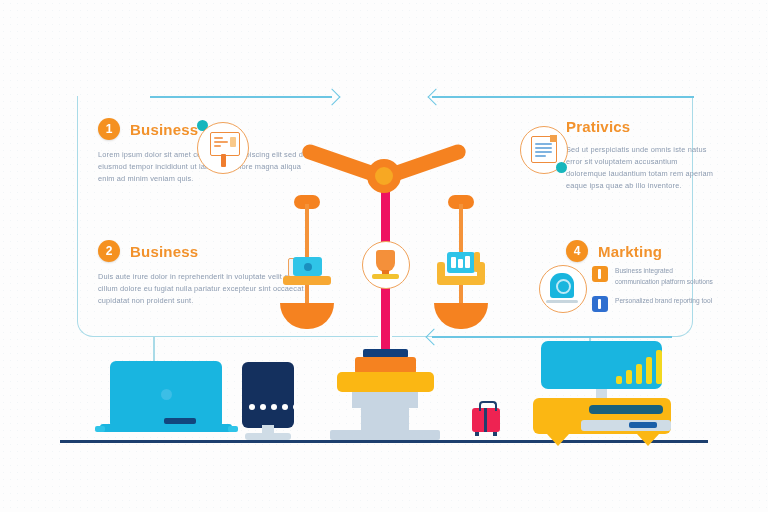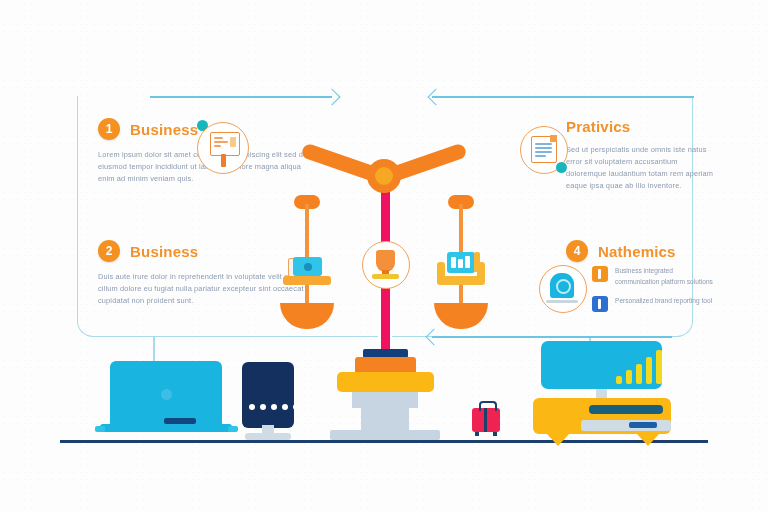--- a/index.html
+++ b/index.html
@@ -244,21 +244,21 @@
     <i style="top:6px;width:17px;"></i>
     <i style="top:10px;width:17px;"></i>
     <i style="top:14px;width:17px;"></i>
     <i style="top:18px;width:11px;"></i>
   </div>
   <div class="teal-dot td-3"></div>
 
   <div class="block blk-4">
     <div class="head-row">
       <div class="badge">4</div>
-      <div class="head-title">Nathemics</div>
+      <div class="head-title">Markting</div>
     </div>
   </div>
   <div class="circ circ-4"></div>
   <div class="ic-tomb">
     <div class="ring"></div>
   </div>
   <div class="ic-base"></div>
 
   <div class="sublist">
     <div class="subitem">

